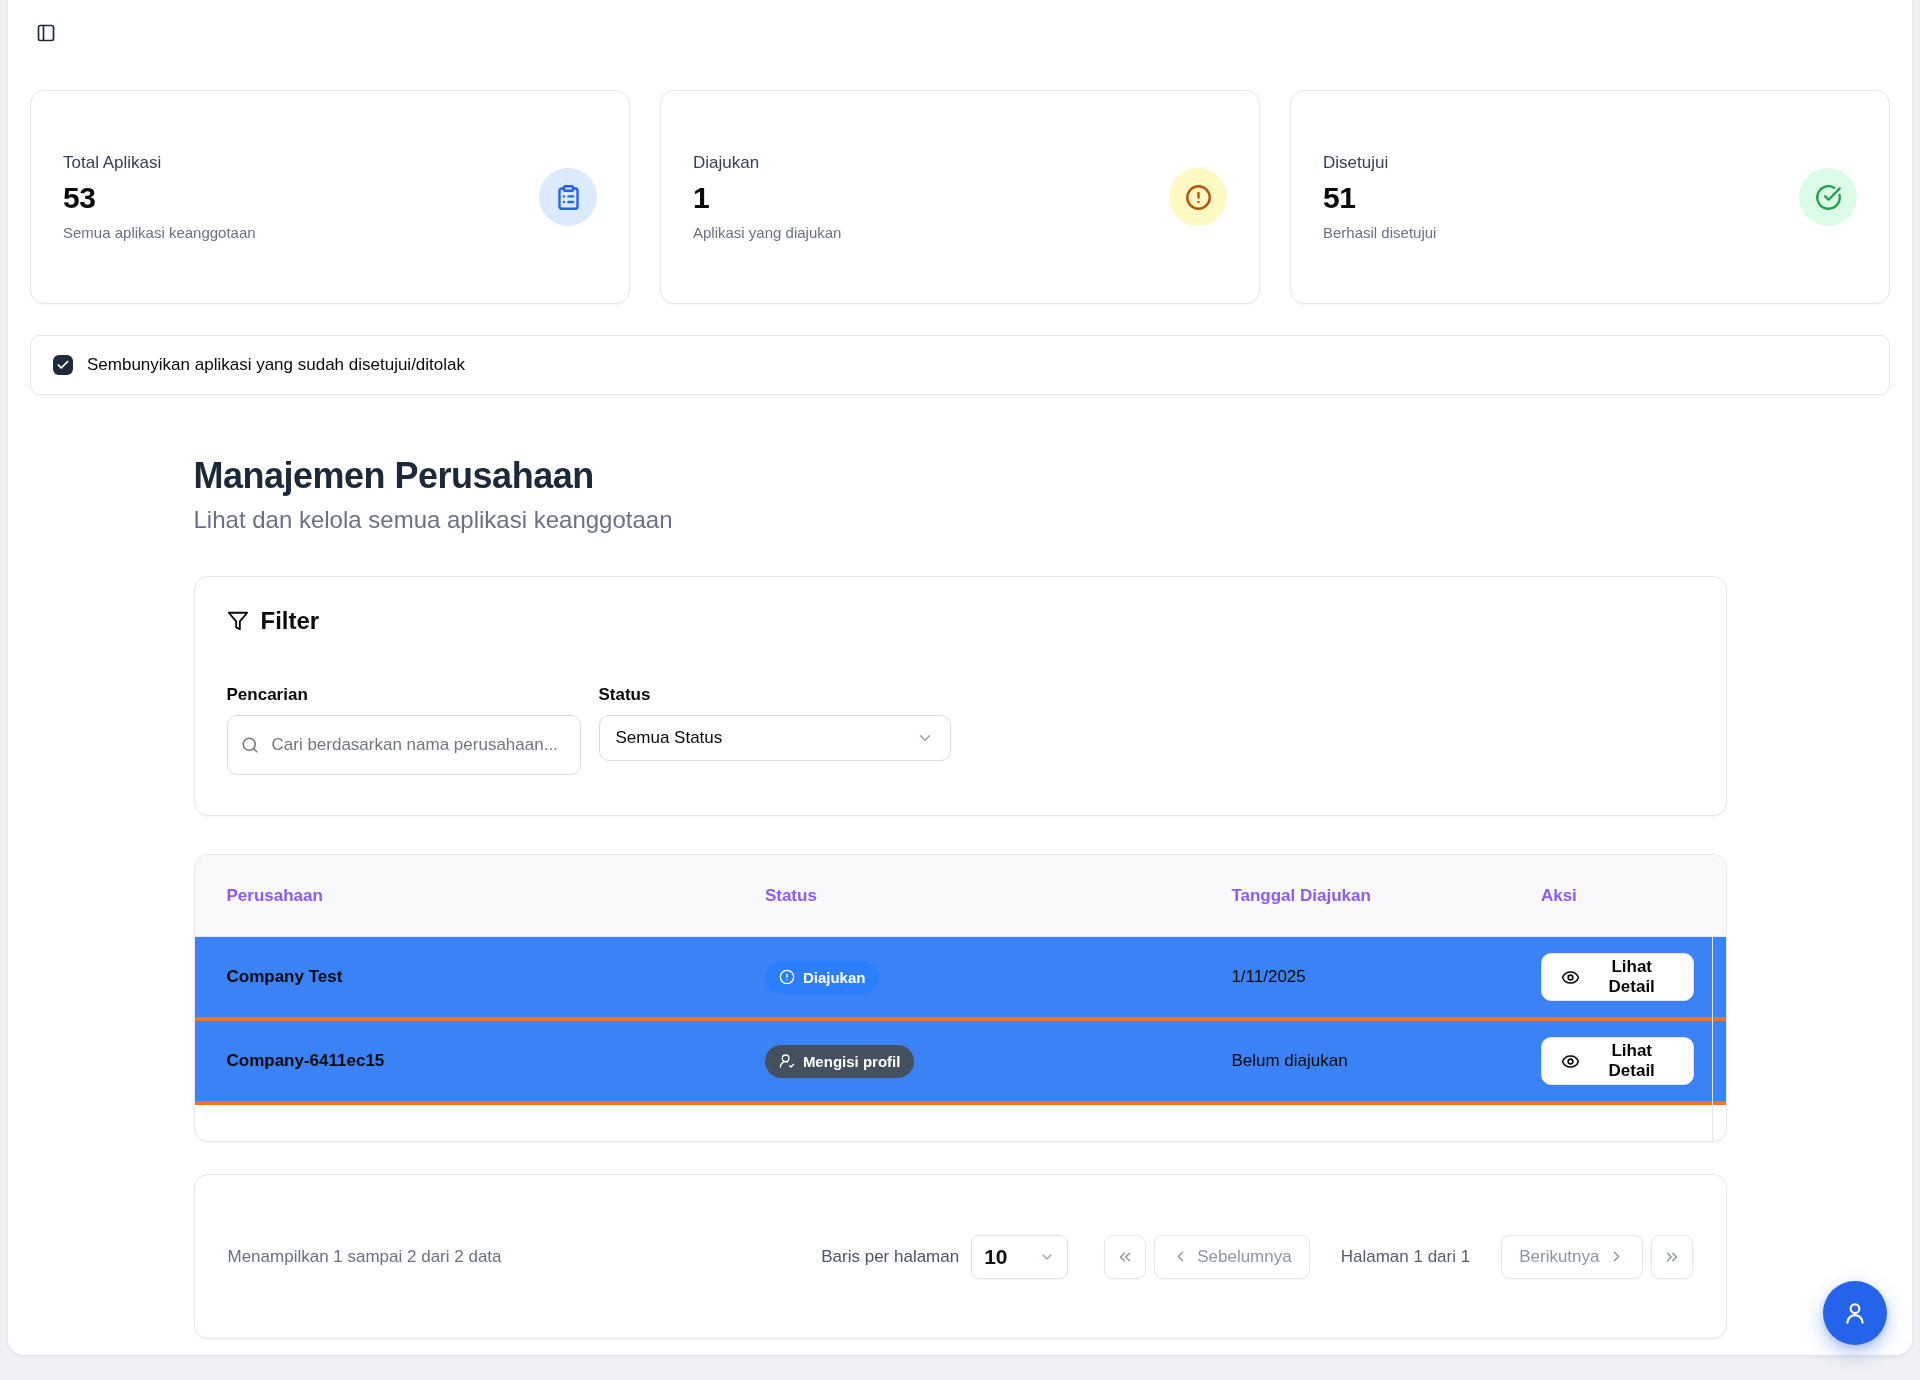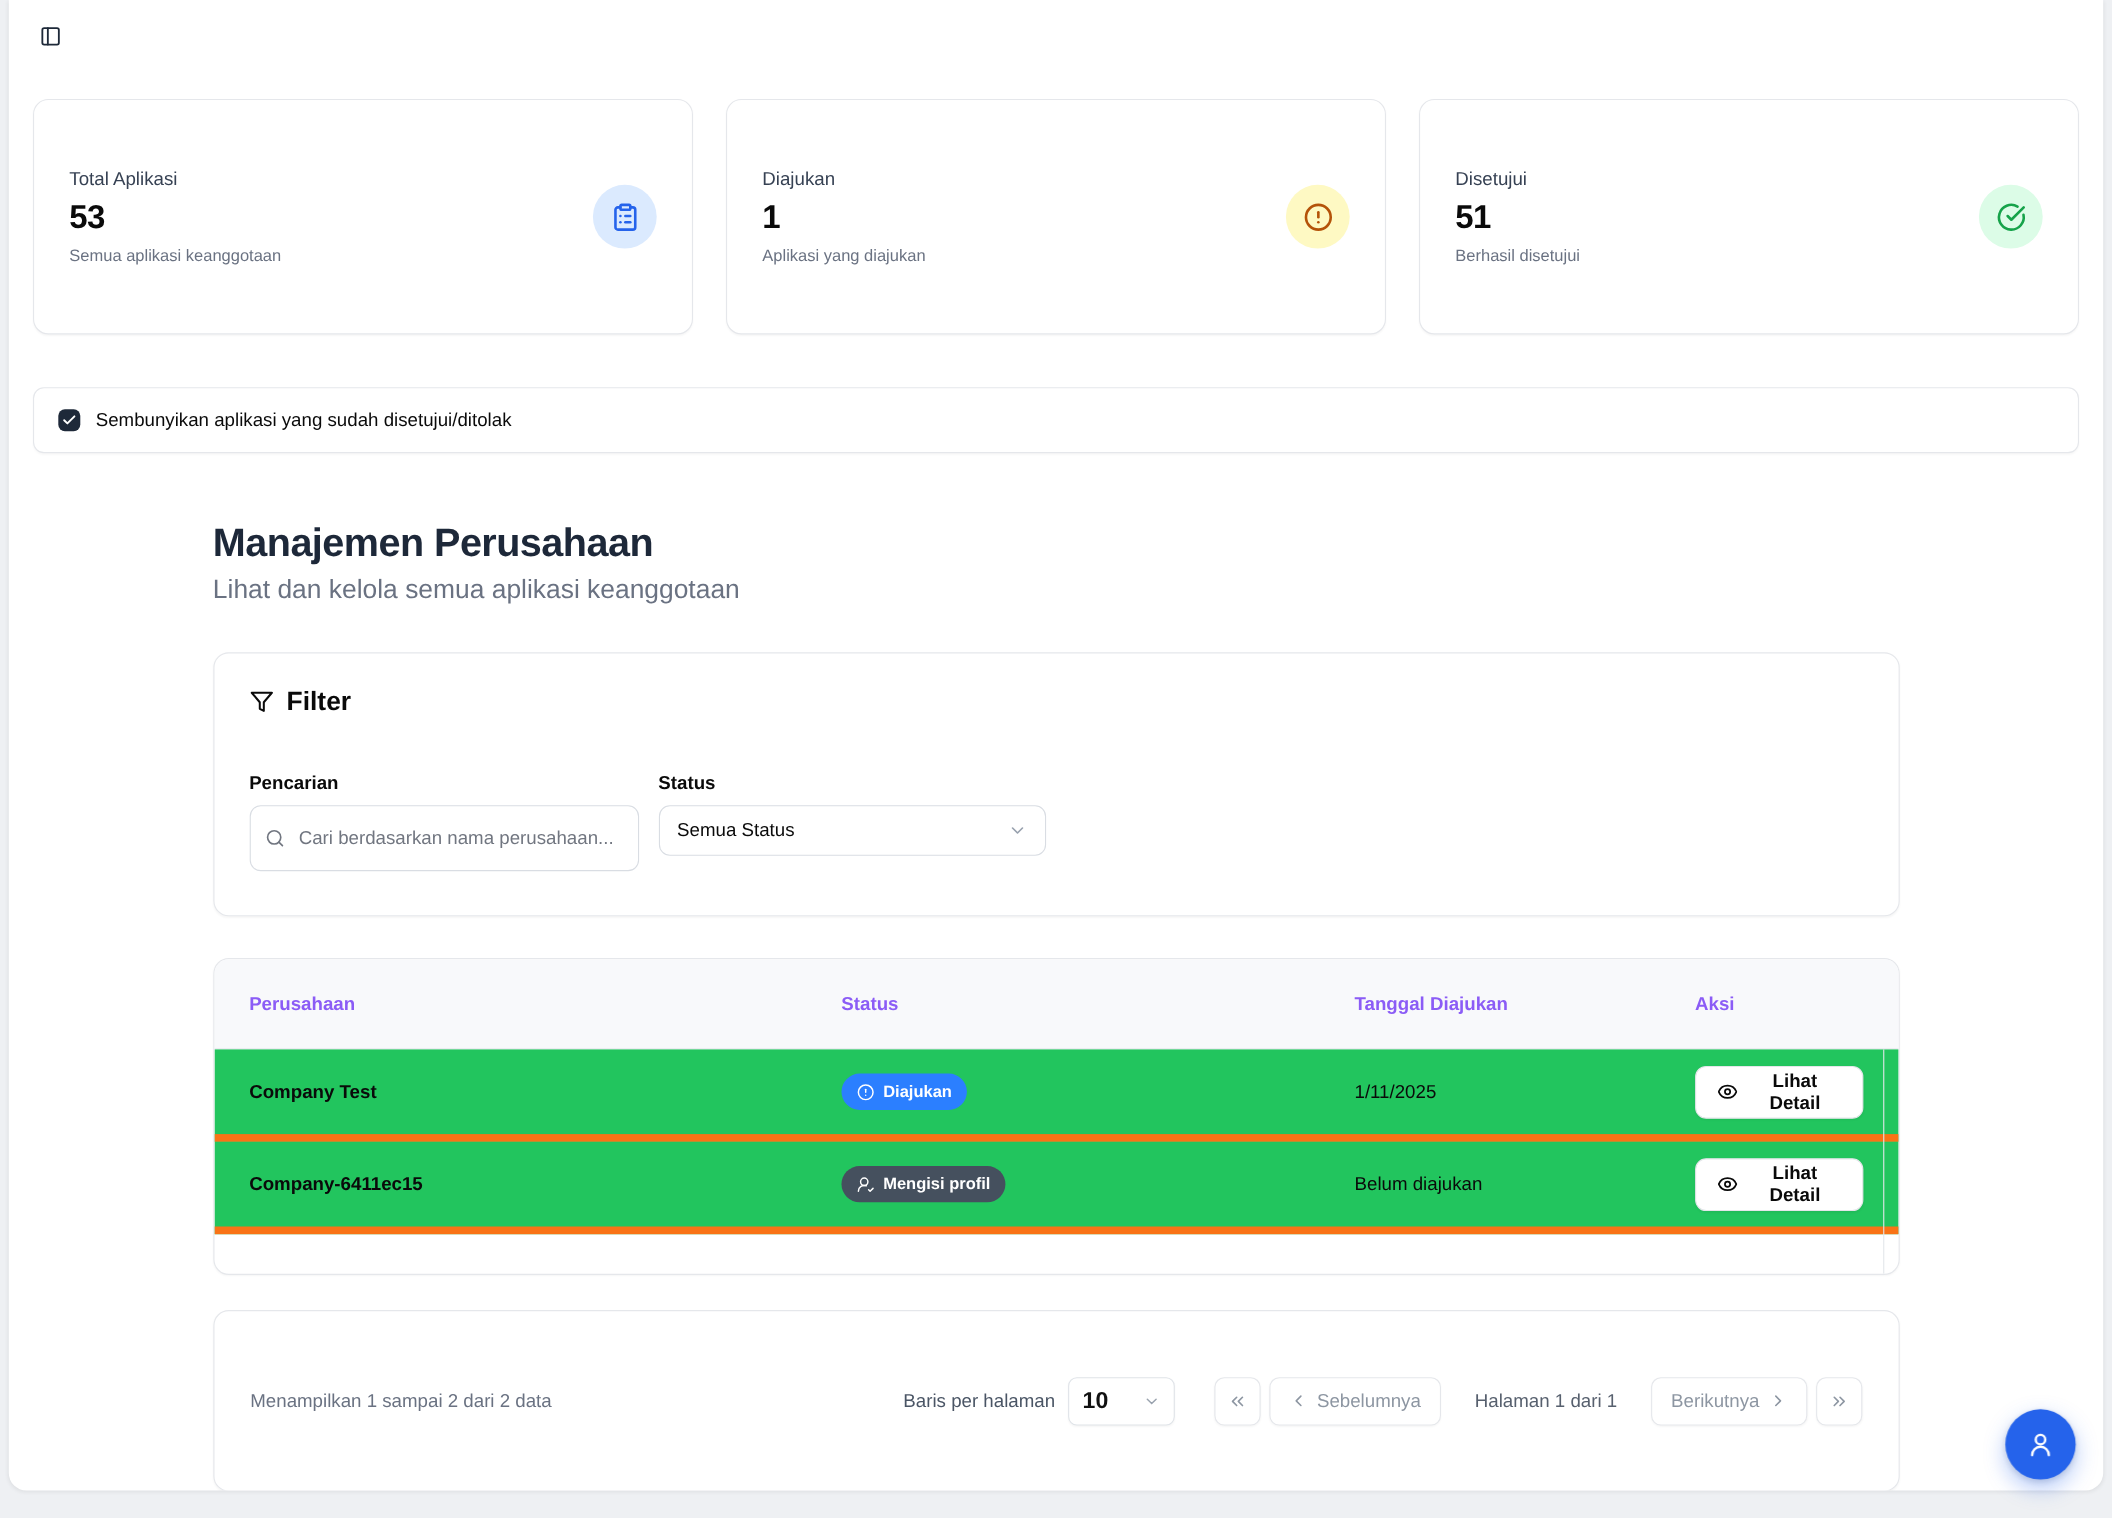--- a/index.html
+++ b/index.html
@@ -39,21 +39,21 @@
   .stat-value { font-size:30px; font-weight:700; color:#0a0a0a; margin-top:8px; letter-spacing:-.5px; }
   .stat-desc  { font-size:15px; color:#6a7282; margin-top:9px; }
   .stat-icon-wrap {
     position:absolute; right:32px; top:50%; transform:translateY(-50%);
     width:58px; height:58px; border-radius:50%;
     display:flex; align-items:center; justify-content:center;
   }
 
   
   .hide-bar {
-    margin-top:48px;
+    margin-top:31px;
     border:1px solid #e5e7eb; border-radius:10px;
     padding:0 22px; height:60px;
     display:flex; align-items:center; gap:14px;
     background:#fff; box-shadow:0 1px 2px rgba(0,0,0,.03);
   }
   .checkbox {
     width:20px; height:20px; border-radius:6px; background:#1e2939;
     display:flex; align-items:center; justify-content:center; cursor:pointer; border:none;
   }
   .hide-bar-label { font-size:17px; font-weight:500; color:#0a0a0a; }
@@ -86,21 +86,21 @@
     width:352px; height:46px; border:1px solid #d9dde3; border-radius:10px;
     padding:0 16px; display:flex; align-items:center; justify-content:space-between;
     font-size:17px; color:#0a0a0a; background:#fff; cursor:pointer;
   }
 
   
   .table-card { margin-top:38px; overflow:hidden; position:relative; padding-bottom:36px; }
   .t-row { display:grid; grid-template-columns:36.7% 31.8% 21.1% 1fr; align-items:center; padding:0 32px; }
   .t-head { background:#f8f9fb; height:82px; border-bottom:1px solid #e5e7eb; }
   .t-head .t-cell { font-size:17px; font-weight:600; color:#8b5cf6; }
-  .t-body-row { height:84px; border-bottom:7px solid #f97316; background:#22c55e; }
+  .t-body-row { height:84px; border-bottom:4px solid #f97316; background:#3b82f6; }
   .cell-company { font-size:17px; font-weight:600; color:#0a0a0a; }
   .cell-date { font-size:17px; color:#0a0a0a; }
   .badge {
     display:inline-flex; align-items:center; gap:8px;
     border-radius:999px; padding:8px 14px;
     font-size:15px; font-weight:600; color:#fff; width:max-content;
   }
   .badge-blue { background:#2b7fff; }
   .badge-dark { background:#45505e; }
   .detail-btn {

